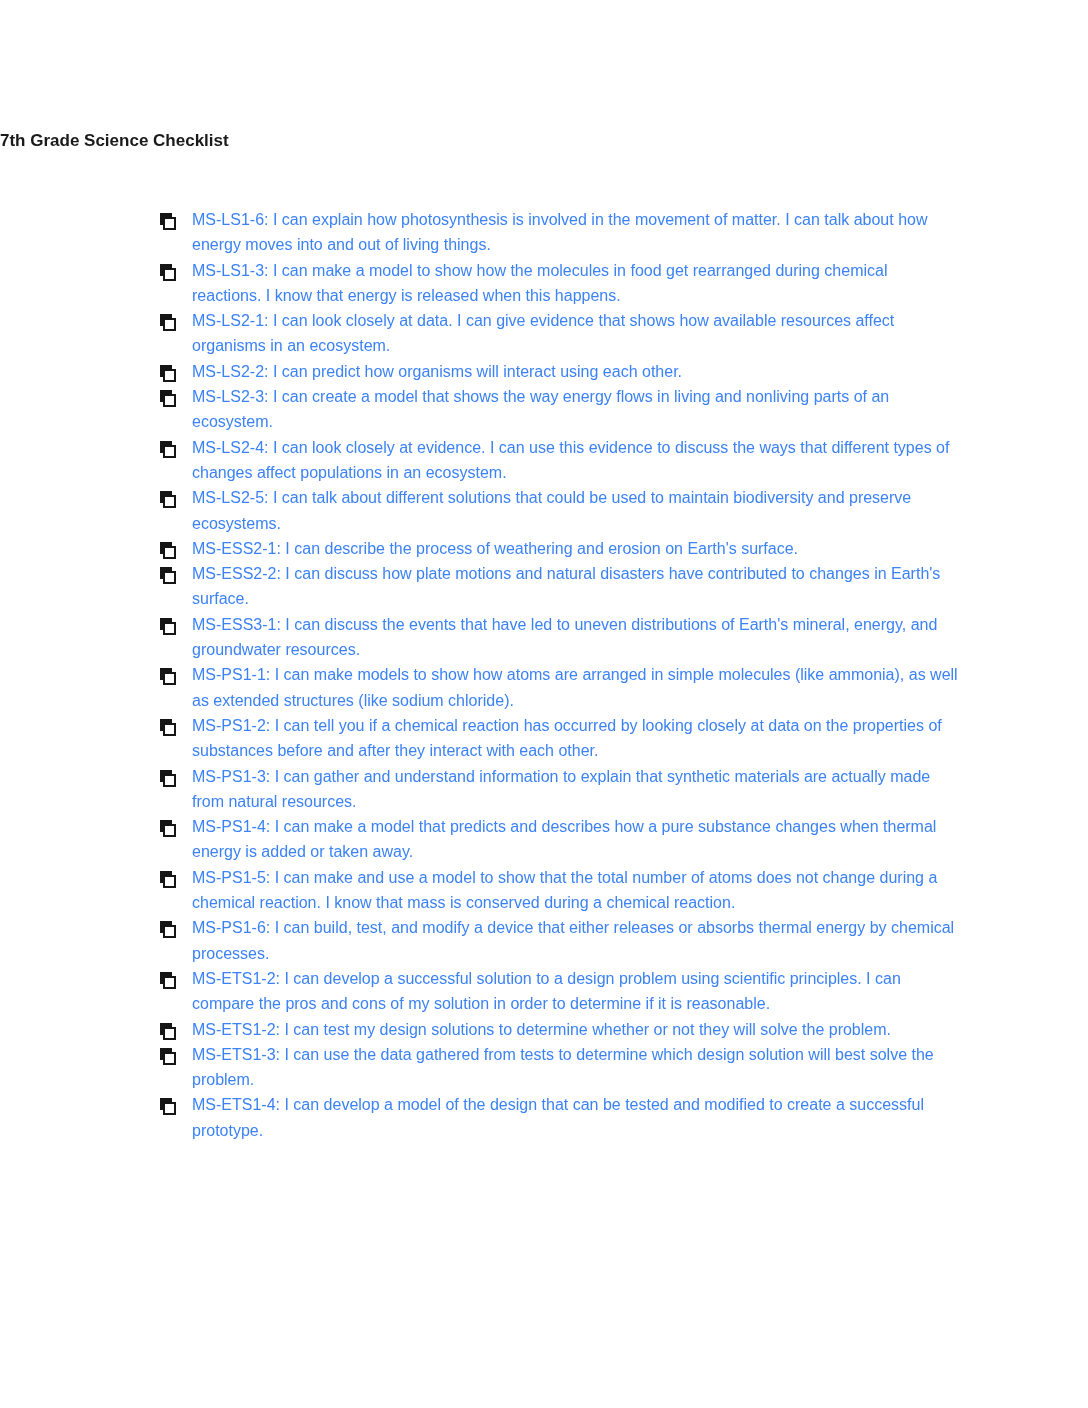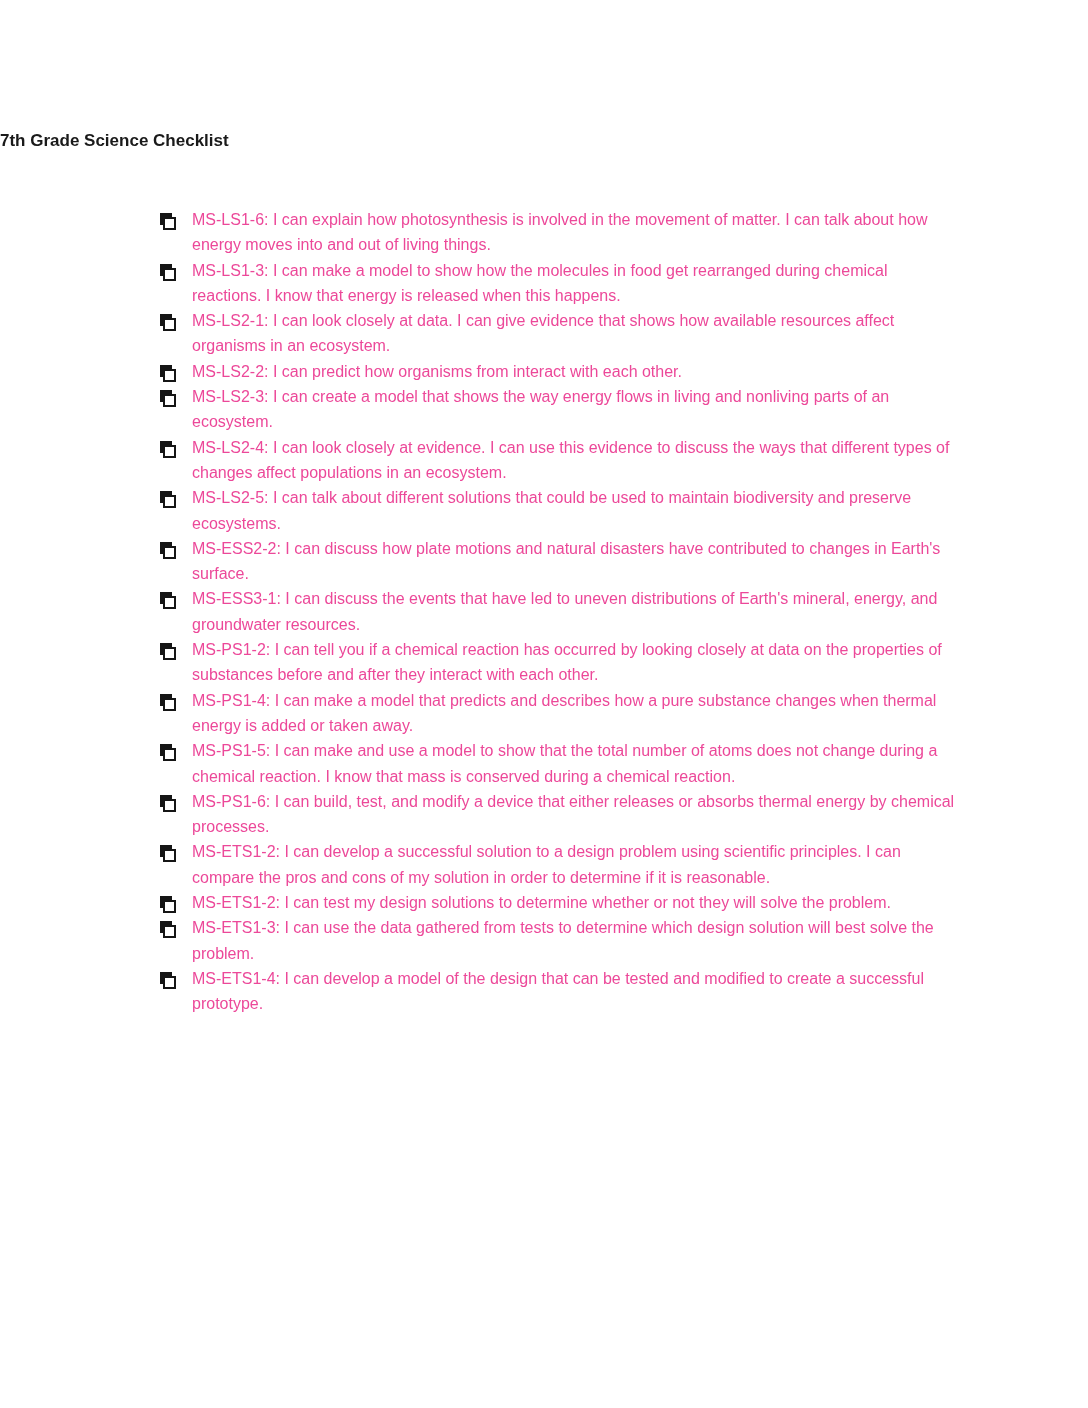--- a/index.html
+++ b/index.html
@@ -63,21 +63,21 @@
   }
   .cb-box {
     position: absolute;
     left: 3px;
     top: 4px;
     width: 9px;
     height: 9px;
     border: 2px solid #151515;
     background: #ffffff;
   }
-  .item-text { color: #ec4899; }
+  .item-text { color: #3b82f6; }
 </style>
 </head>
 <body>
 
 <div class="doc-page">
   <h1 class="doc-title">7th Grade Science Checklist</h1>
 
   <ul class="checklist">
     <li class="check-item">
       <span class="checkbox">
@@ -98,21 +98,21 @@
           <span class="cb-shadow"></span>
           <span class="cb-box"></span>
         </span>
       <span class="item-text"><span>MS-LS2-1</span><span>: </span><span>I can look closely at data. I can give evidence that shows how available resources affect organisms in an ecosystem.</span></span>
     </li>
     <li class="check-item">
       <span class="checkbox">
           <span class="cb-shadow"></span>
           <span class="cb-box"></span>
         </span>
-      <span class="item-text"><span>MS-LS2-2</span><span>: </span><span>I can predict how organisms from interact with each other.</span></span>
+      <span class="item-text"><span>MS-LS2-2</span><span>: </span><span>I can predict how organisms will interact using each other.</span></span>
     </li>
     <li class="check-item">
       <span class="checkbox">
           <span class="cb-shadow"></span>
           <span class="cb-box"></span>
         </span>
       <span class="item-text"><span>MS-LS2-3</span><span>: </span><span>I can create a model that shows the way energy flows in living and nonliving parts of an ecosystem.</span></span>
     </li>
     <li class="check-item">
       <span class="checkbox">
@@ -126,41 +126,62 @@
           <span class="cb-shadow"></span>
           <span class="cb-box"></span>
         </span>
       <span class="item-text"><span>MS-LS2-5</span><span>: </span><span>I can talk about different solutions that could be used to maintain biodiversity and preserve ecosystems.</span></span>
     </li>
     <li class="check-item">
       <span class="checkbox">
           <span class="cb-shadow"></span>
           <span class="cb-box"></span>
         </span>
+      <span class="item-text"><span>MS-ESS2-1</span><span>: </span><span>I can describe the process of weathering and erosion on Earth's surface.</span></span>
+    </li>
+    <li class="check-item">
+      <span class="checkbox">
+          <span class="cb-shadow"></span>
+          <span class="cb-box"></span>
+        </span>
       <span class="item-text"><span>MS-ESS2-2</span><span>: </span><span>I can discuss how plate motions and natural disasters have contributed to changes in Earth's surface.</span></span>
     </li>
     <li class="check-item">
       <span class="checkbox">
           <span class="cb-shadow"></span>
           <span class="cb-box"></span>
         </span>
       <span class="item-text"><span>MS-ESS3-1</span><span>: </span><span>I can discuss the events that have led to uneven distributions of Earth's mineral, energy, and groundwater resources.</span></span>
     </li>
     <li class="check-item">
       <span class="checkbox">
           <span class="cb-shadow"></span>
           <span class="cb-box"></span>
         </span>
     </li>
     <li class="check-item">
       <span class="checkbox">
           <span class="cb-shadow"></span>
           <span class="cb-box"></span>
         </span>
+      <span class="item-text"><span>MS-PS1-1</span><span>: </span><span>I can make models to show how atoms are arranged in simple molecules (like ammonia), as well as extended structures (like sodium chloride).</span></span>
+    </li>
+    <li class="check-item">
+      <span class="checkbox">
+          <span class="cb-shadow"></span>
+          <span class="cb-box"></span>
+        </span>
       <span class="item-text"><span>MS-PS1-2</span><span>: </span><span>I can tell you if a chemical reaction has occurred by looking closely at data on the properties of substances before and after they interact with each other.</span></span>
+    </li>
+    <li class="check-item">
+      <span class="checkbox">
+          <span class="cb-shadow"></span>
+          <span class="cb-box"></span>
+        </span>
+      <span class="item-text"><span>MS-PS1-3</span><span>: </span><span>I can gather and understand information to explain that synthetic materials are actually made from natural resources.</span></span>
     </li>
     <li class="check-item">
       <span class="checkbox">
           <span class="cb-shadow"></span>
           <span class="cb-box"></span>
         </span>
       <span class="item-text"><span>MS-PS1-4</span><span>: </span><span>I can make a model that predicts and describes how a pure substance changes when thermal energy is added or taken away.</span></span>
     </li>
     <li class="check-item">
       <span class="checkbox">

